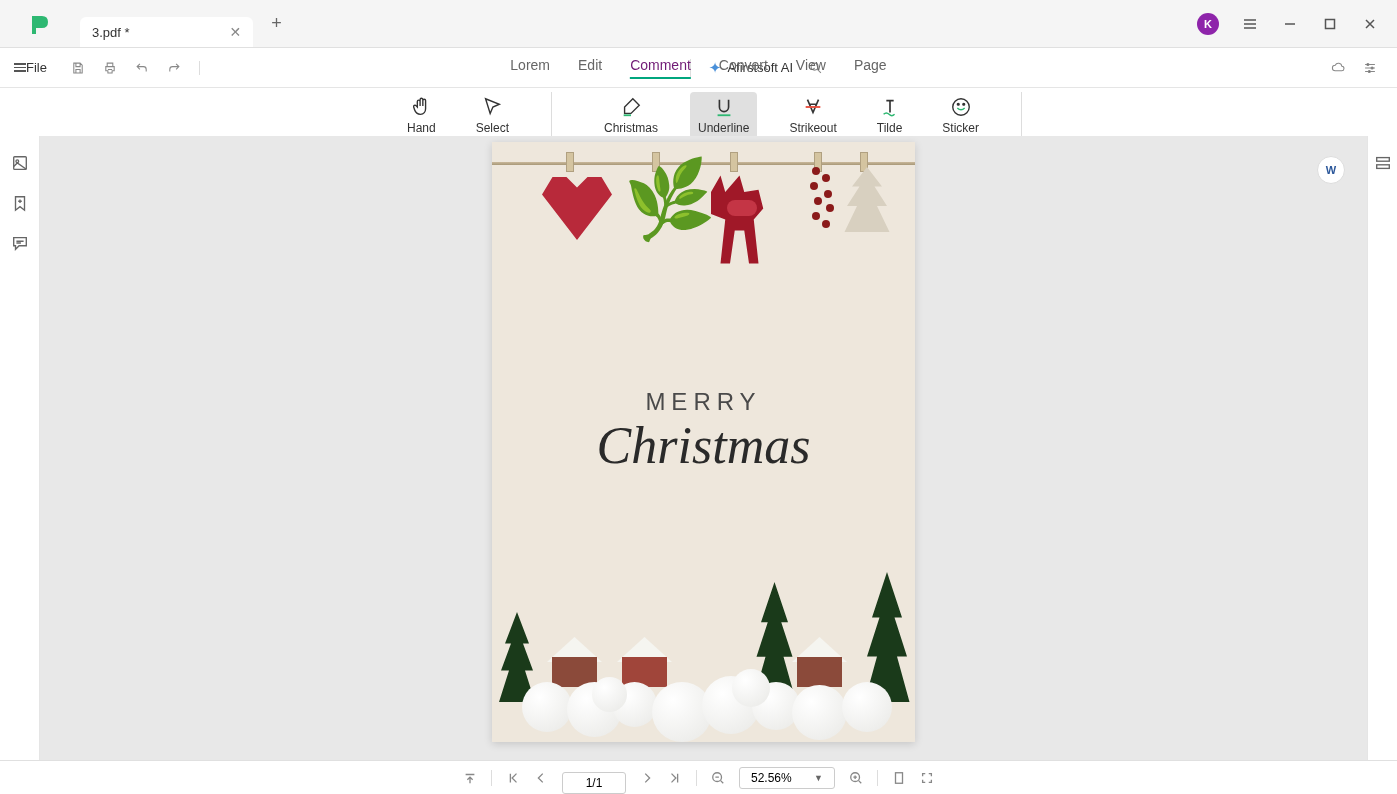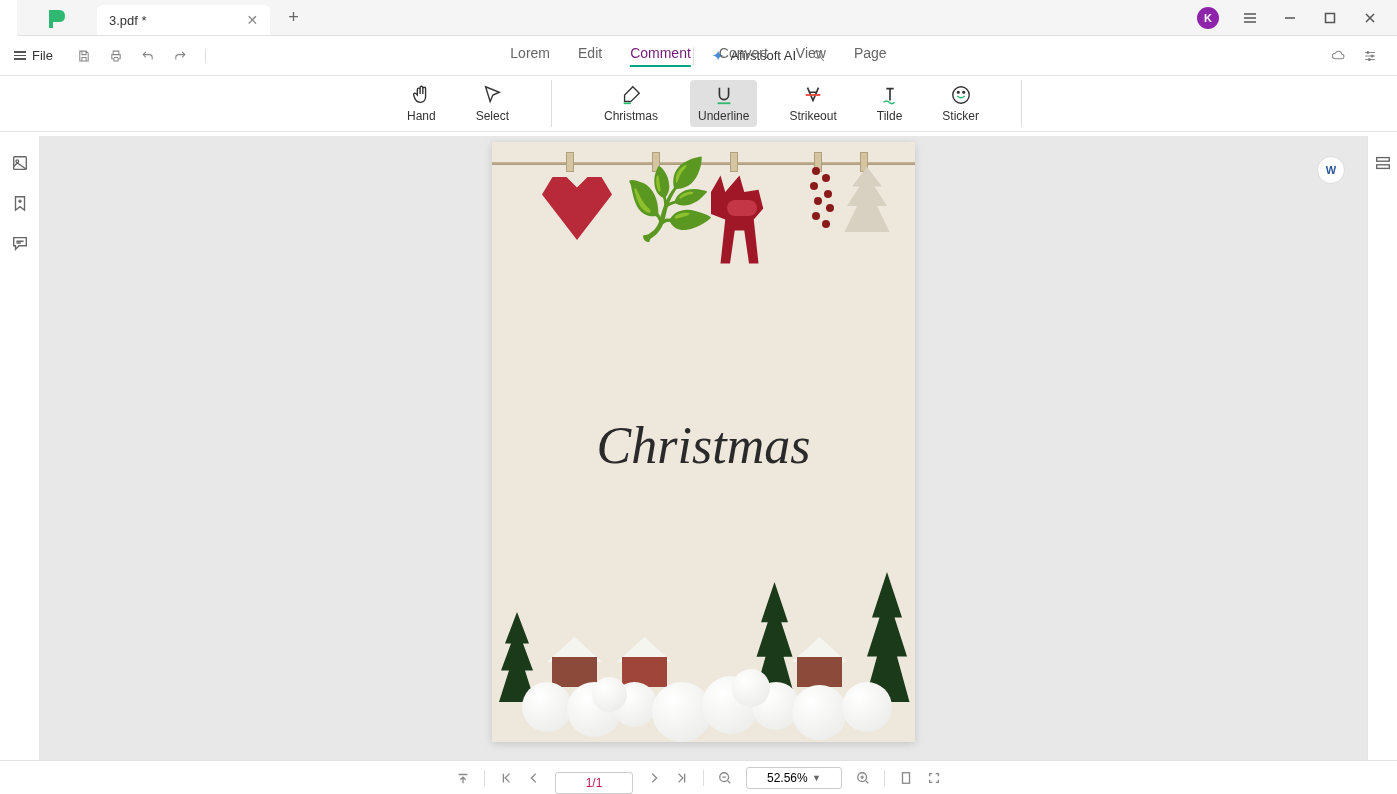--- a/index.html
+++ b/index.html
@@ -1,30 +1,30 @@
 <!DOCTYPE html>
 <html><head>
 <meta charset="utf-8">
 <style>
 * { margin: 0; padding: 0; box-sizing: border-box; font-family: -apple-system, "Segoe UI", Arial, sans-serif; }
 body { width: 1397px; height: 794px; background: #fff; overflow: hidden; position: relative; }
 
 
-.titlebar { height: 36px; display: flex; align-items: center; background: #f5f5f5; border-bottom: 1px solid #e0e0e0; margin-left: 17px; }
+.titlebar { height: 48px; display: flex; align-items: center; background: #f5f5f5; border-bottom: 1px solid #e0e0e0; }
 .app-logo { width: 30px; height: 30px; margin-left: 25px; display:flex;align-items:center;justify-content:center; }
 .tab { height: 30px; background: #fff; border-radius: 6px 6px 0 0; margin-left: 25px; padding: 0 12px; display: flex; align-items: center; gap: 100px; align-self:flex-end; font-size: 13px; color:#333;}
 .tab-close { color:#888; font-size:14px; cursor:pointer;}
 .new-tab { margin-left: 18px; color:#666; font-size:18px; cursor:pointer;}
 .titlebar-right { margin-left: auto; display:flex; align-items:center; gap:22px; padding-right:18px;}
 .avatar { width:22px;height:22px;border-radius:50%;background:#8e24aa;color:#fff;display:flex;align-items:center;justify-content:center;font-size:11px;font-weight:600;}
 .win-btn { width:18px; color:#555; display:flex;align-items:center;justify-content:center; cursor:pointer;}
 
 
 .menubar { height: 40px; display:flex; align-items:center; border-bottom:1px solid #e5e5e5; position:relative;}
-.file-btn { display:flex; align-items:center; gap:6px; margin-left:14px; font-size:13px; color:#333; cursor:pointer;}
+.file-btn { display:flex; align-items:center; margin-left:14px; font-size:13px; color:#333; cursor:pointer;}
 .hamburger-sm { display:flex;flex-direction:column;gap:2px;}
 .hamburger-sm span{width:12px;height:1.5px;background:#555;}
 .quick-icons { display:flex; gap:18px; margin-left:24px; align-items:center; padding-right:18px; border-right:1px solid #ddd;}
 .quick-icons svg { width:16px;height:16px; stroke:#666; fill:none; stroke-width:1.5;}
 .main-tabs { position:absolute; left:50%; transform:translateX(-50%); display:flex; gap:28px; font-size:14px; color:#666;}
 .main-tab { cursor:pointer; padding-bottom:4px;}
 .main-tab.active { color:#701a75; border-bottom:2px solid #00a67e;}
 .menubar-right { margin-left:auto; display:flex; align-items:center; gap:16px; padding-right:18px; padding-left:18px; border-left:1px solid #ddd;}
 .ai-btn { display:flex;align-items:center;gap:6px;font-size:13px;color:#333;cursor:pointer;}
 .sparkle{color:#4a90d9;font-size:15px;}
@@ -72,22 +72,22 @@
 .house{position:absolute;bottom:55px;width:55px;height:50px;}
 .house-body{position:absolute;bottom:0;left:5px;right:5px;height:30px;background:#8b4a3a;}
 .house-roof{position:absolute;top:0;left:0;right:0;height:25px;background:#f5f5f0;clip-path:polygon(50% 0,100% 100%,0 100%);}
 .snowball{position:absolute;border-radius:50%;background:radial-gradient(circle at 35% 30%,#fff,#e8e8e5);}
 
 
 .bottombar { position:absolute; bottom:0; left:0; right:0; height:34px; background:#fff; border-top:1px solid #e0e0e0; display:flex; align-items:center; justify-content:center; gap:14px;}
 .bb-sep{width:1px;height:16px;background:#ddd;}
 .bb-icon svg{width:14px;height:14px;stroke:#888;fill:none;stroke-width:1.5;}
 .bb-icon{cursor:pointer;display:flex;}
-.page-input{width:78px;height:22px;border:1px solid #ccc;border-radius:3px;text-align:center;font-size:12px;color:#be185d;margin-top:11px;}
-.zoom-select{width:96px;height:22px;border:1px solid #ccc;border-radius:3px;font-size:12px;padding:0 20px;display:flex;align-items:center;justify-content:space-between;cursor:pointer;}
+.page-input{width:64px;height:22px;border:1px solid #ccc;border-radius:3px;text-align:center;font-size:12px;color:#000000;margin-top:11px;}
+.zoom-select{width:96px;height:22px;border:1px solid #ccc;border-radius:3px;font-size:12px;padding:0 11px;display:flex;align-items:center;justify-content:space-between;cursor:pointer;}
 .zoom-select .caret{font-size:9px;color:#666;}
 </style>
 </head>
 <body>
 
 <div class="titlebar">
   <div class="app-logo">
     <svg viewBox="0 0 24 24" width="24" height="24">
         <path d="M4 4 L14 4 Q20 4 20 10 Q20 16 14 16 L8 16 L8 22 L4 22 Z" fill="#2eb872"></path>
       </svg>
@@ -297,20 +297,21 @@
           <div class="berry" style="top:12px;left:20px"></div>
         <div class="berry" style="top:20px;left:8px"></div>
           <div class="berry" style="top:28px;left:22px"></div>
         <div class="berry" style="top:35px;left:12px"></div>
           <div class="berry" style="top:42px;left:24px"></div>
         <div class="berry" style="top:50px;left:10px"></div>
           <div class="berry" style="top:58px;left:20px"></div>
       </div>
       <div class="orn tree-orn"></div>
 
+      <div class="merry">MERRY</div>
       <div class="christmas">Christmas</div>
 
       <div class="village">
         <div class="pine" style="left:5px;width:40px;height:90px"></div>
         <div class="pine" style="left:260px;width:45px;height:115px;bottom:45px"></div>
         <div class="pine" style="left:370px;width:50px;height:130px;bottom:40px"></div>
         <div class="house" style="left:55px">
             <div class="house-roof"></div>
             <div class="house-body"></div>
           </div>

